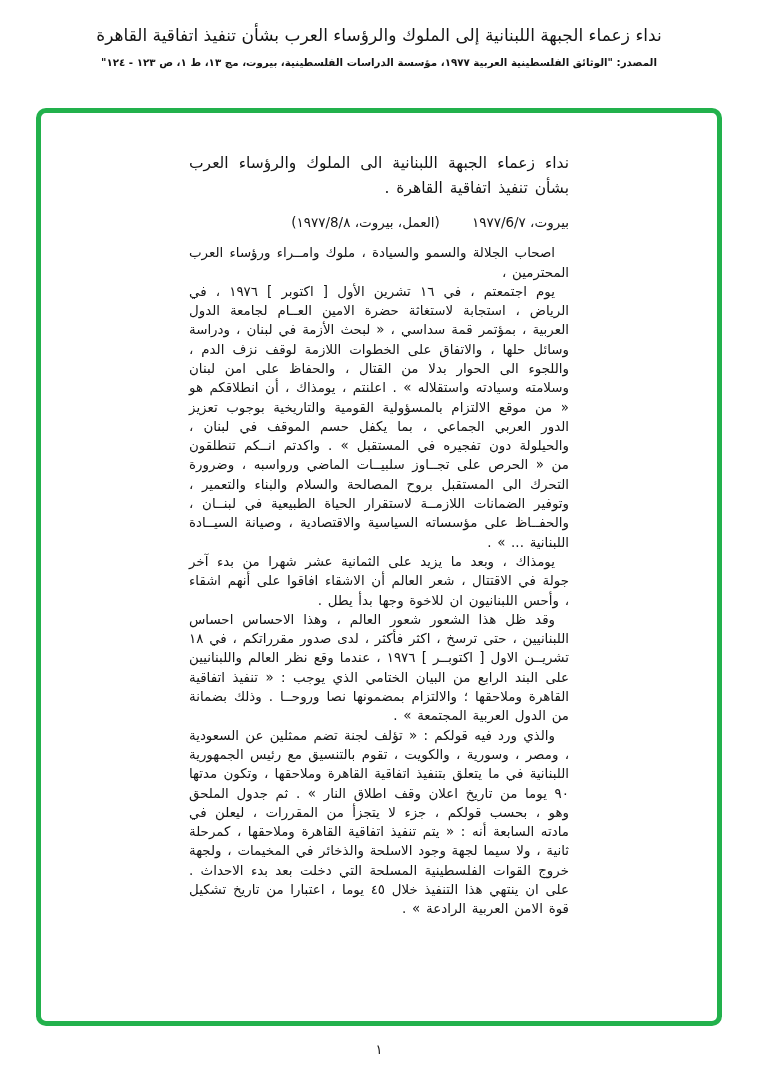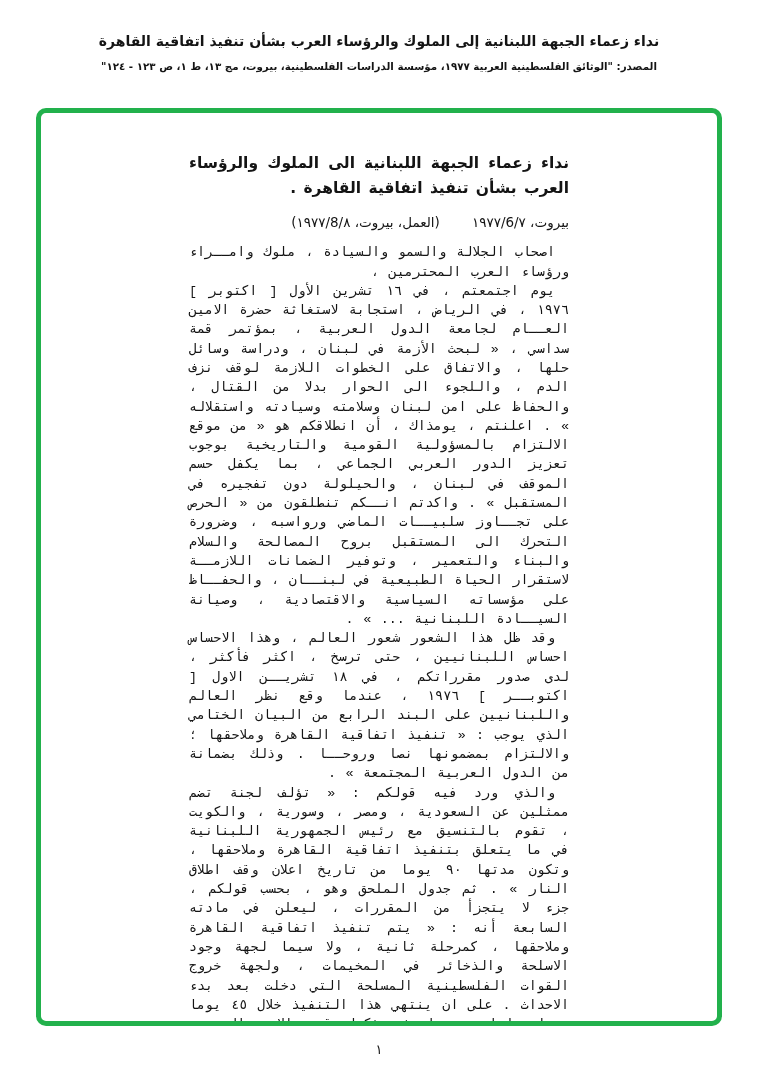--- a/index.html
+++ b/index.html
@@ -9,24 +9,24 @@
     width: 758px; height: 1078px;
     background: #ffffff;
     color: var(--ink);
     font-family: "DejaVu Sans", sans-serif;
     overflow: hidden;
   }
   .page { width: 758px; height: 1078px; position: relative; }
 
   .header { direction: rtl; }
   .header-title {
-    padding-top: 32px;
+    padding-top: 24px;
     text-align: center;
-    font-weight: bold;
-    font-size: 14px;
+    font-weight: normal;
+    font-size: 17px;
     line-height: 1.35;
   }
   .source-line {
     margin-top: 9px;
     text-align: center;
     font-weight: bold;
     font-size: 10.3px;
     line-height: 1.3;
   }
 
@@ -40,42 +40,41 @@
     overflow: hidden;
   }
   .content {
     direction: rtl;
     width: 380px;
     margin: 38px auto 0 auto;
   }
   .doc-title {
     margin: 0;
     font-size: 15.5px;
-    font-weight: bold;
+    font-weight: normal;
     line-height: 1.62;
     text-align: justify;
     word-spacing: 2px;
   }
   .dateline {
     display: flex;
     direction: rtl;
     gap: 32px;
     margin-top: 13px;
     font-size: 13.5px;
     white-space: nowrap;
   }
   .body-text { margin-top: 13px; }
   .para {
     margin: 0;
     font-size: 13.4px;
     line-height: 19.3px;
     text-align: justify;
     text-indent: 14px;
     word-spacing: 1.5px;
-    font-family: Liberation Mono, monospace;
   }
   .page-number {
     position: absolute;
     left: 0; right: 0;
     top: 1042px;
     text-align: center;
     font-size: 13px;
     direction: rtl;
   }
 </style>
@@ -95,20 +94,21 @@
       <h2 class="doc-title">نداء زعماء الجبهة اللبنانية الى الملوك والرؤساء العرب بشأن تنفيذ اتفاقية القاهرة .</h2>
 
       <div class="dateline">
         <span>بيروت، ١٩٧٧/6/٧</span>
         <span>(العمل، بيروت، ١٩٧٧/8/٨)</span>
       </div>
 
       <div class="body-text">
         <p class="para">اصحاب الجلالة والسمو والسيادة ، ملوك وامــراء ورؤساء العرب المحترمين ،</p>
         <p class="para">يوم اجتمعتم ، في ١٦ تشرين الأول [ اكتوبر ] ١٩٧٦ ، في الرياض ، استجابة لاستغاثة حضرة الامين العــام لجامعة الدول العربية ، بمؤتمر قمة سداسي ، « لبحث الأزمة في لبنان ، ودراسة وسائل حلها ، والاتفاق على الخطوات اللازمة لوقف نزف الدم ، واللجوء الى الحوار بدلا من القتال ، والحفاظ على امن لبنان وسلامته وسيادته واستقلاله » . اعلنتم ، يومذاك ، أن انطلاقكم هو « من موقع الالتزام بالمسؤولية القومية والتاريخية بوجوب تعزيز الدور العربي الجماعي ، بما يكفل حسم الموقف في لبنان ، والحيلولة دون تفجيره في المستقبل » . واكدتم انــكم تنطلقون من « الحرص على تجــاوز سلبيــات الماضي ورواسبه ، وضرورة التحرك الى المستقبل بروح المصالحة والسلام والبناء والتعمير ، وتوفير الضمانات اللازمــة لاستقرار الحياة الطبيعية في لبنــان ، والحفــاظ على مؤسساته السياسية والاقتصادية ، وصيانة السيــادة اللبنانية ... » .</p>
+        <p class="para">يومذاك ، وبعد ما يزيد على الثمانية عشر شهرا من بدء آخر جولة في الاقتتال ، شعر العالم أن الاشقاء افاقوا على أنهم اشقاء ، وأحس اللبنانيون ان للاخوة وجها بدأ يطل .</p>
         <p class="para">وقد ظل هذا الشعور شعور العالم ، وهذا الاحساس احساس اللبنانيين ، حتى ترسخ ، اكثر فأكثر ، لدى صدور مقرراتكم ، في ١٨ تشريــن الاول [ اكتوبــر ] ١٩٧٦ ، عندما وقع نظر العالم واللبنانيين على البند الرابع من البيان الختامي الذي يوجب : « تنفيذ اتفاقية القاهرة وملاحقها ؛ والالتزام بمضمونها نصا وروحــا . وذلك بضمانة من الدول العربية المجتمعة » .</p>
         <p class="para">والذي ورد فيه قولكم : « تؤلف لجنة تضم ممثلين عن السعودية ، ومصر ، وسورية ، والكويت ، تقوم بالتنسيق مع رئيس الجمهورية اللبنانية في ما يتعلق بتنفيذ اتفاقية القاهرة وملاحقها ، وتكون مدتها ٩٠ يوما من تاريخ اعلان وقف اطلاق النار » . ثم جدول الملحق وهو ، بحسب قولكم ، جزء لا يتجزأ من المقررات ، ليعلن في مادته السابعة أنه : « يتم تنفيذ اتفاقية القاهرة وملاحقها ، كمرحلة ثانية ، ولا سيما لجهة وجود الاسلحة والذخائر في المخيمات ، ولجهة خروج القوات الفلسطينية المسلحة التي دخلت بعد بدء الاحداث . على ان ينتهي هذا التنفيذ خلال ٤٥ يوما ، اعتبارا من تاريخ تشكيل قوة الامن العربية الرادعة » .</p>
       </div>
 
     </div>
   </div>
 
   <div class="page-number">١</div>
 
 </div>

